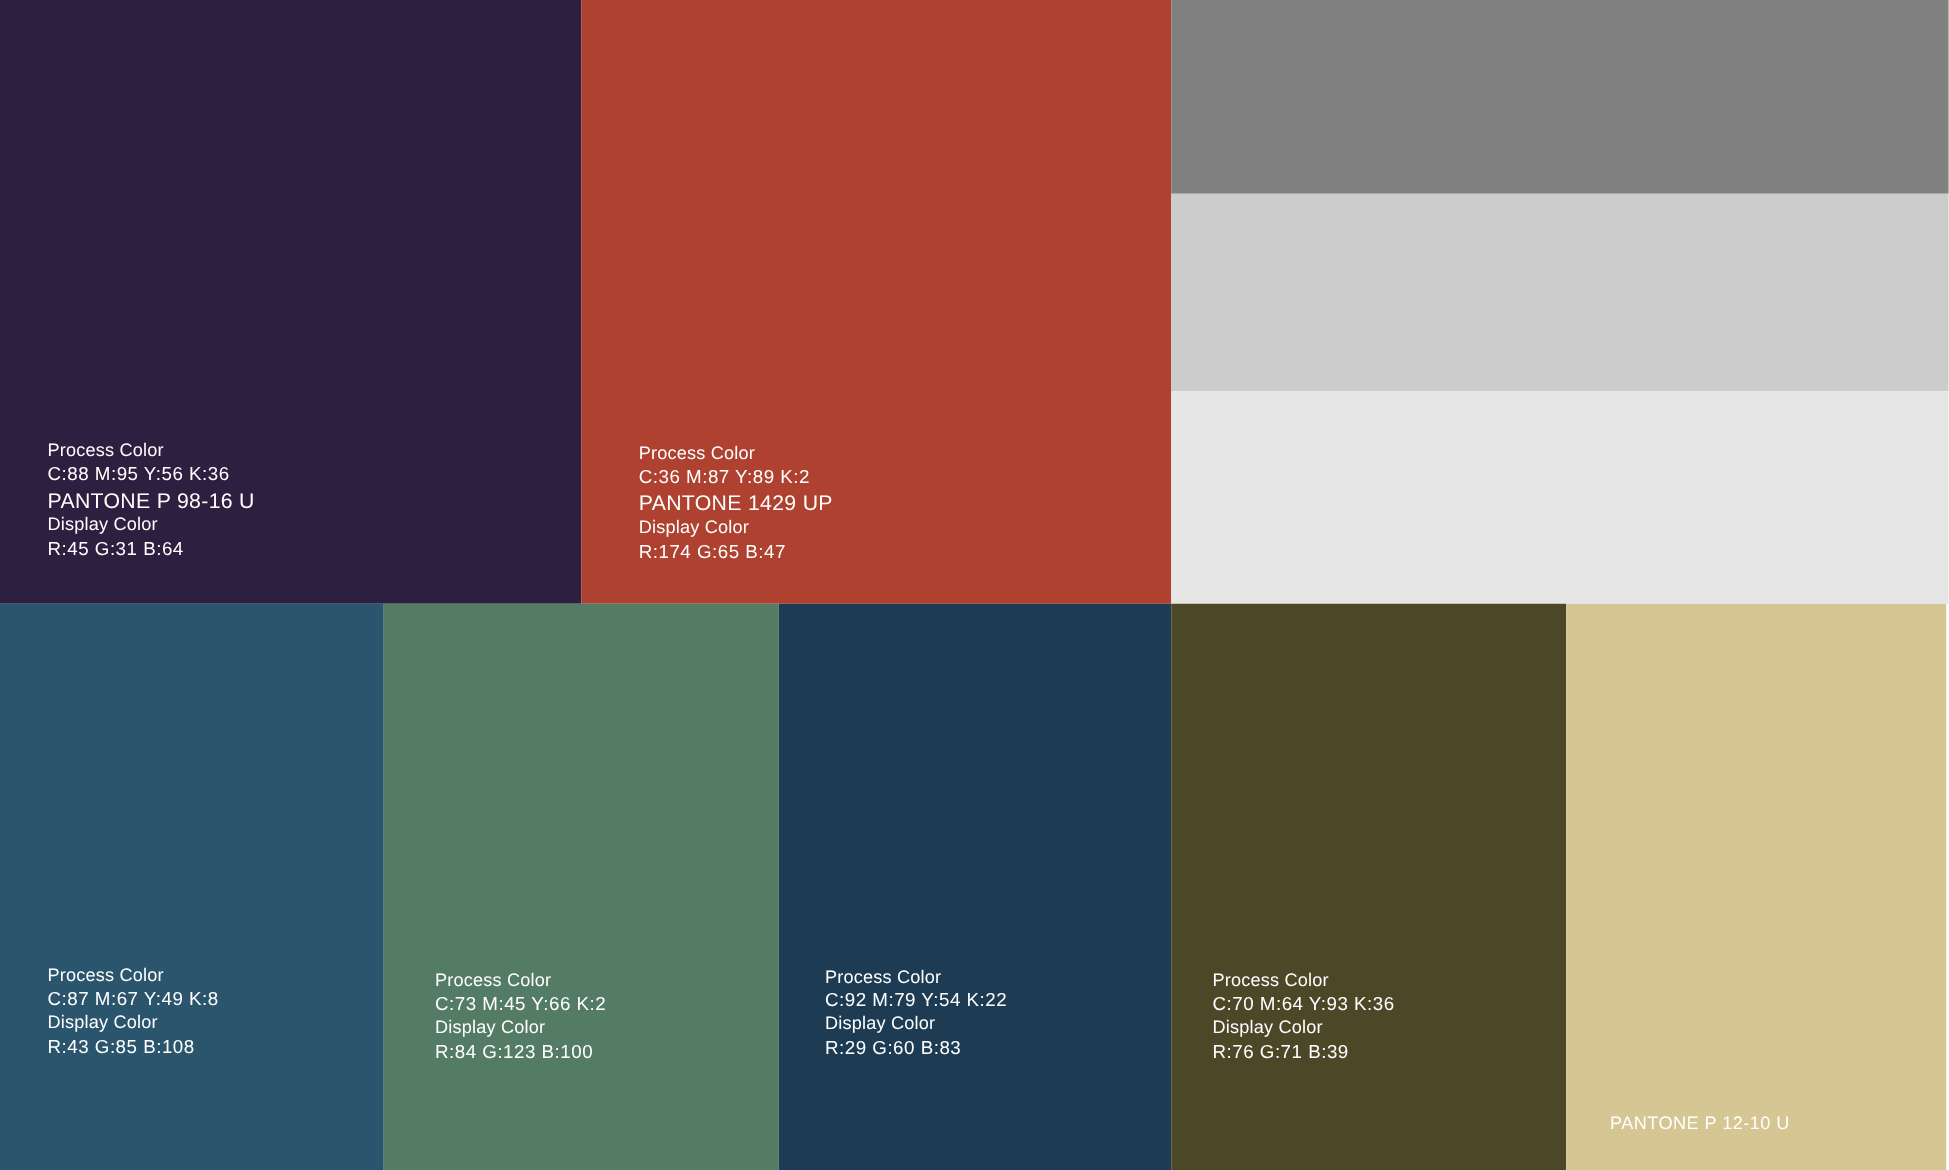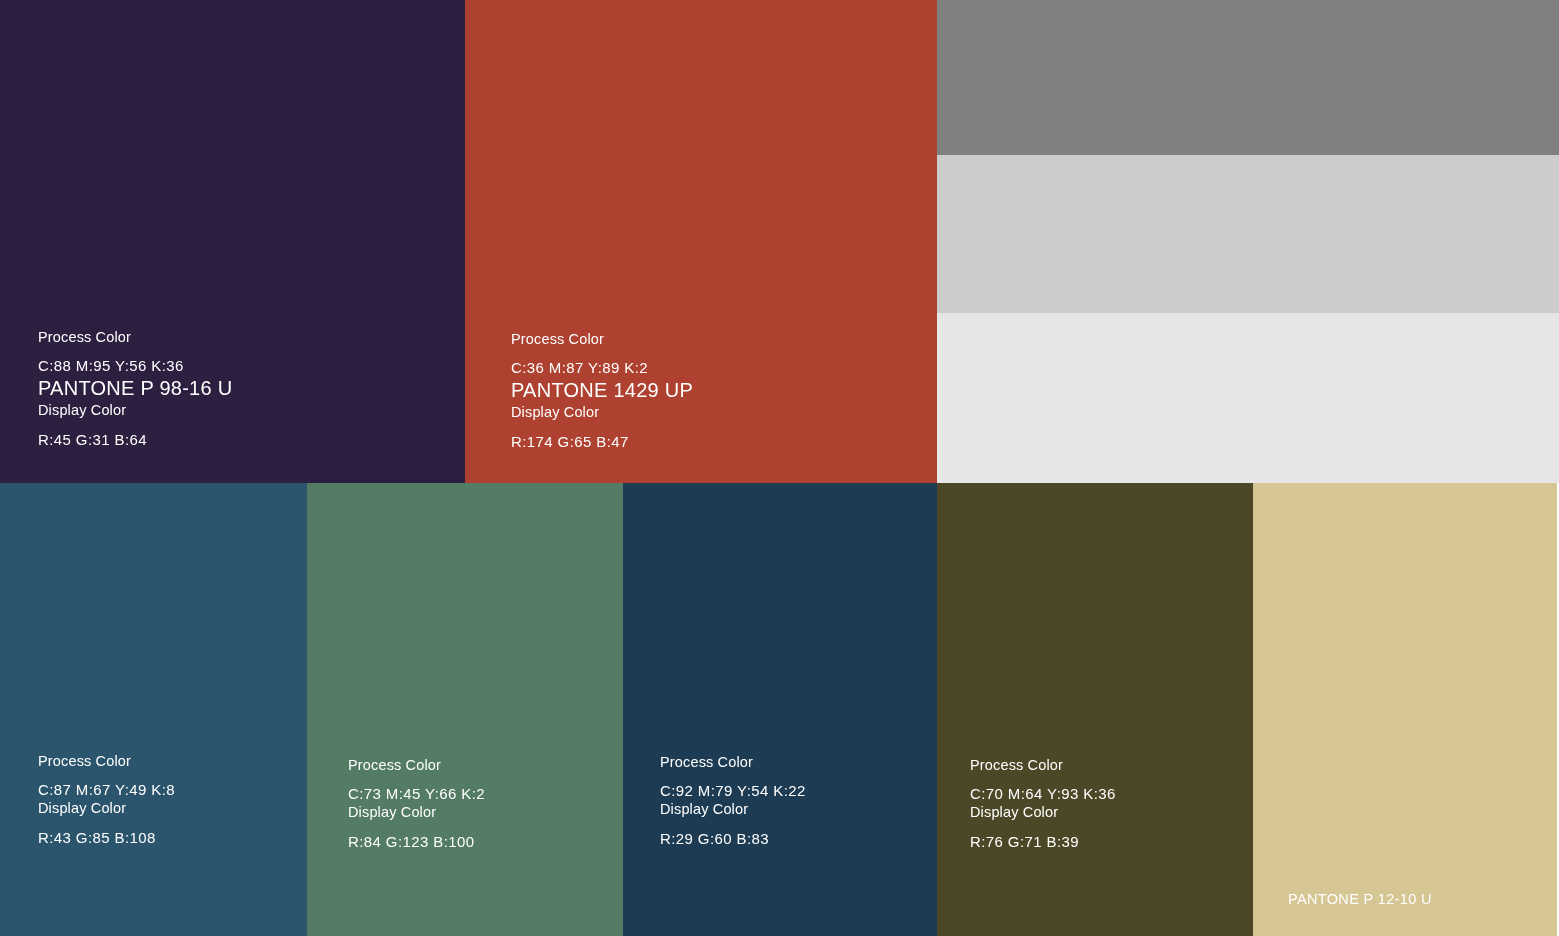--- a/index.html
+++ b/index.html
@@ -34,24 +34,23 @@
     display: block;
     font-size: 14.5px;
     letter-spacing: 0.15px;
   }
   .info-line.label {
     font-size: 14.5px;
   }
   .info-line.values {
     font-size: 15px;
     letter-spacing: 0.4px;
-    margin-top: 10px;
   }
   .info-line.pantone {
-    font-size: 20px;
+    font-size: 17px;
     letter-spacing: 0.25px;
   }
   .pantone-only {
     position: absolute;
     white-space: nowrap;
     font-size: 14.5px;
     letter-spacing: 0.35px;
   }
 </style>
 </head>

